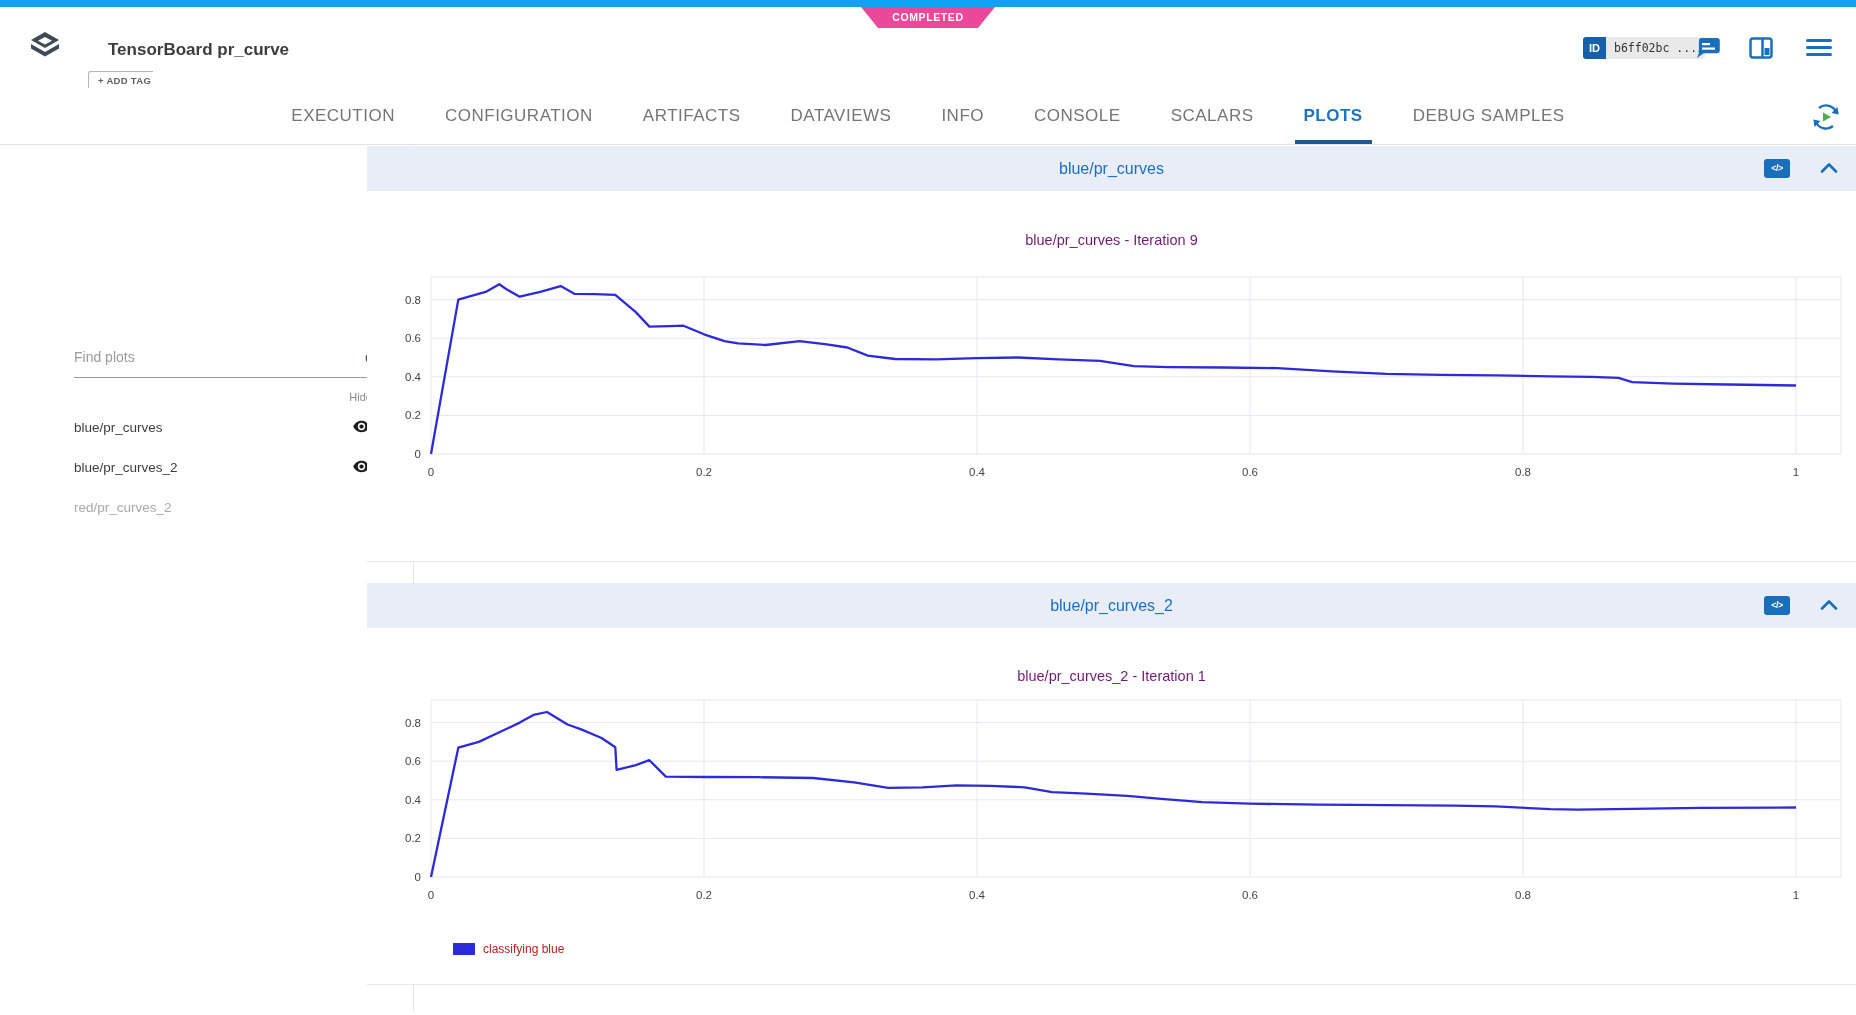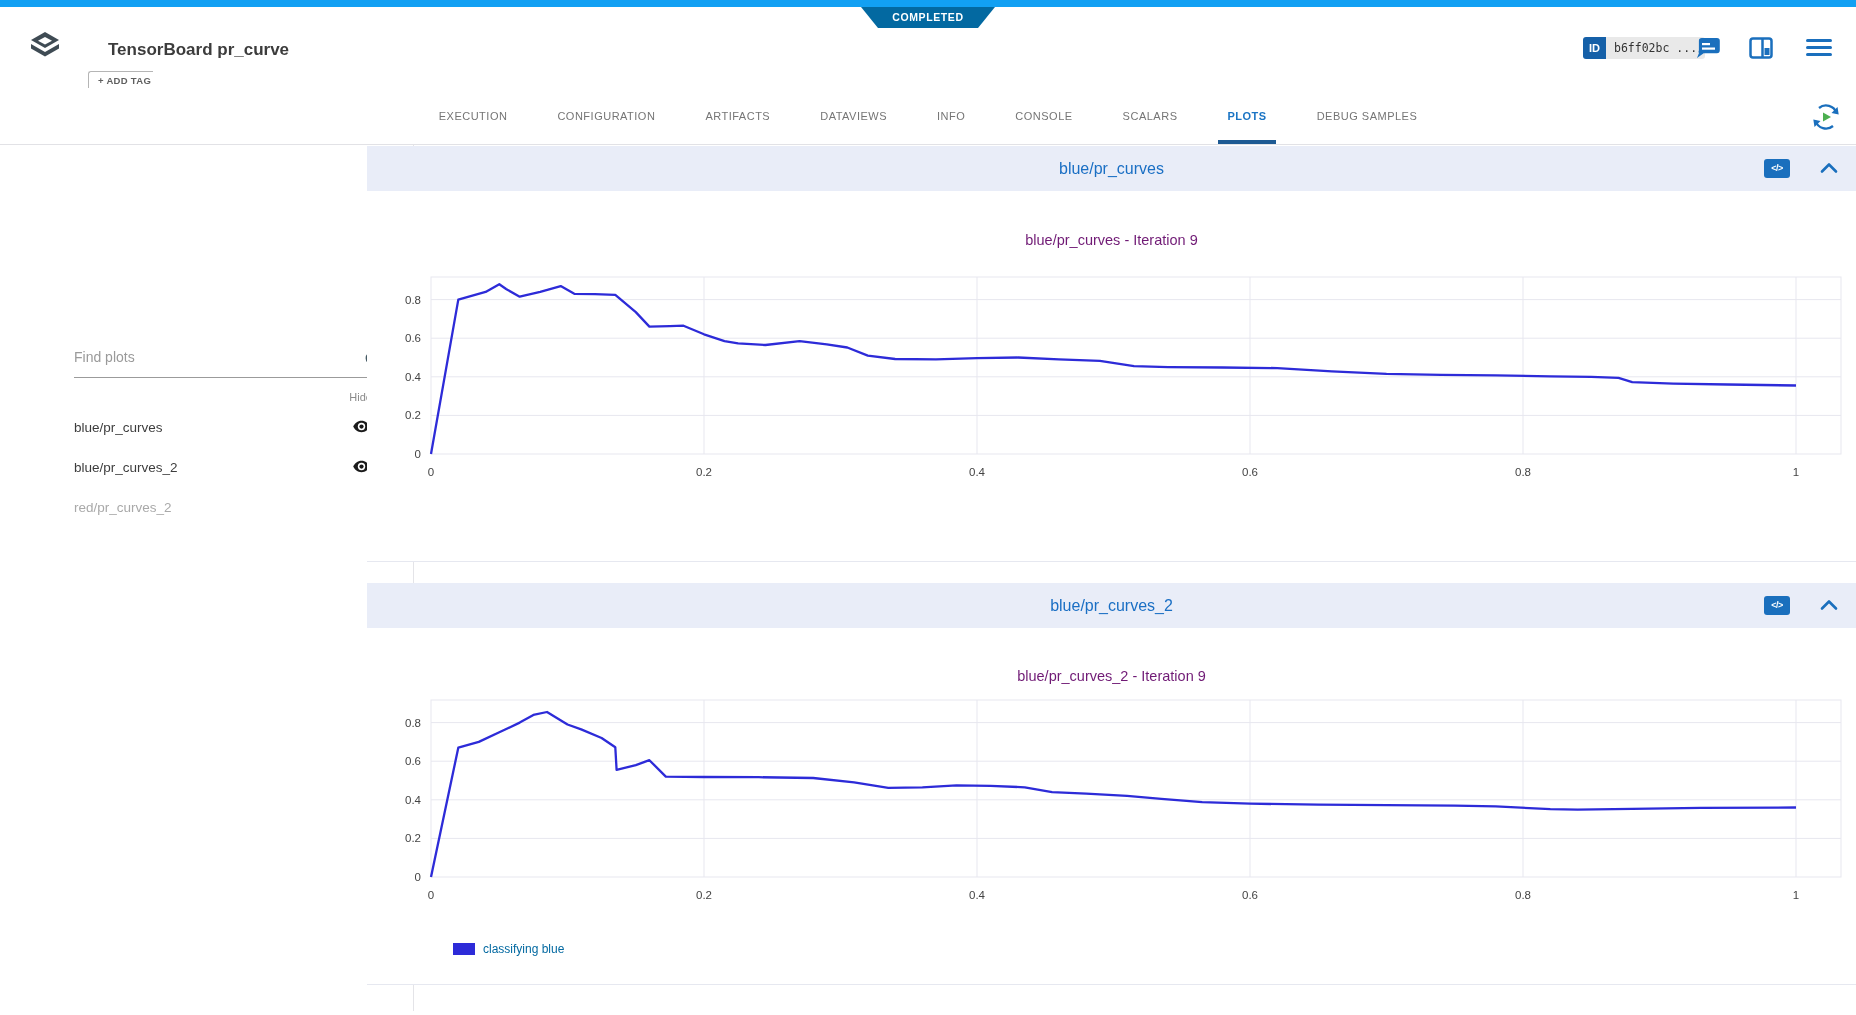--- a/index.html
+++ b/index.html
@@ -3,21 +3,21 @@
 <meta charset="utf-8">
 <style>
   html,body{margin:0;padding:0;background:#fff;}
   #app{position:relative;width:1856px;height:1015px;overflow:hidden;
        font-family:"Liberation Sans",sans-serif;background:#fff;}
   svg{display:block;}
 
   
   .topstrip{position:absolute;left:0;top:0;width:100%;height:7px;background:#12a0f3;}
   .badge{position:absolute;left:50%;top:7px;transform:translateX(-50%);
-         width:134px;height:21px;background:#0369a1;color:#fff;
+         width:134px;height:21px;background:#ec4899;color:#fff;
          font-size:10.5px;font-weight:bold;letter-spacing:.6px;text-align:center;line-height:20px;
          clip-path:polygon(0 0,100% 0,calc(100% - 17px) 100%,17px 100%);}
 
   
   .logo{position:absolute;left:30px;top:31px;}
   .app-title{position:absolute;left:108px;top:40px;font-size:17px;font-weight:bold;color:#3c3c3c;}
   .addtag{position:absolute;left:88px;top:71px;height:20px;box-sizing:border-box;
           border:1px solid #b5b5b5;border-right:none;border-radius:3px 0 0 3px;
           padding:0 2px 0 9px;font-size:9.5px;font-weight:bold;color:#5f5f5f;
           line-height:18px;letter-spacing:.3px;background:#fff;cursor:pointer;}
@@ -31,21 +31,21 @@
           font-size:11.5px;border-radius:0 3px 3px 0;padding:0 8px;line-height:22px;}
   .hicon{position:absolute;top:37px;cursor:pointer;}
   .burger{position:absolute;left:1806px;top:39px;width:26px;height:20px;cursor:pointer;}
   .burger i{display:block;height:3px;background:#1a6fbd;border-radius:2px;margin-bottom:4px;}
 
   
   .tabbar{position:absolute;left:0;top:88px;width:100%;height:57px;background:#fff;
           box-sizing:border-box;border-bottom:1px solid #e2e2e6;
           display:flex;justify-content:center;align-items:stretch;}
   .tab{display:flex;align-items:center;padding:0 25px;position:relative;cursor:pointer;
-       font-size:11px;letter-spacing:.5px;color:#757575;}
+       font-size:17px;letter-spacing:.5px;color:#757575;}
   .tab.active{color:#1a74c4;font-weight:bold;}
   .tab.active::after{content:'';position:absolute;left:16px;right:16px;bottom:0;height:4px;background:#1d5a93;}
   .refresh{position:absolute;right:14px;top:13px;cursor:pointer;}
 
   
   .sidebar{position:absolute;left:0;top:145px;bottom:4px;width:366px;background:#fff;
            box-sizing:border-box;border-right:1px solid #e4e4e8;margin-left:48px;}
   .search{position:absolute;left:26px;top:198px;width:312px;height:34px;border-bottom:1px solid #9b9b9b;}
   .search input{border:none;outline:none;width:280px;font-size:14px;padding:6px 0 0 0;
            font-family:"Liberation Sans",sans-serif;color:#444;background:transparent;}
@@ -72,21 +72,21 @@
          border-bottom:1px solid #e6e8f0;}
   #phead-0{top:146px;} #pbody-0{top:191px;height:371px;}
   #phead-1{top:583px;} #pbody-1{top:628px;height:357px;}
   .chart-title{position:absolute;left:0;right:0;text-align:center;font-size:14.5px;color:#701a75;}
   #ctitle-0{top:41px;} #ctitle-1{top:40px;}
   .plot{position:absolute;left:0;}
   #plot-0{top:74px;} #plot-1{top:60px;}
   .legend{position:absolute;left:86px;display:flex;align-items:center;height:16px;cursor:pointer;}
   #legend-0{top:514px;} #legend-1{top:313px;}
   .swatch{width:22px;height:12px;margin-right:8px;display:inline-block;}
-  .legend .ltext{font-size:12px;color:#0369a1;}
+  .legend .ltext{font-size:12px;color:#b91c1c;}
 </style>
 </head>
 <body>
 
 <div id="app">
 
   <div class="topstrip"></div>
   <div class="badge">COMPLETED</div>
 
   <svg class="logo" width="30" height="28" viewBox="0 0 30 28">
@@ -208,21 +208,21 @@
   </div>
 
   <div class="phead" id="phead-1">
     <span class="ptitle">blue/pr_curves_2</span>
     <span class="codechip">&lt;/&gt;</span>
     <svg class="collapse" width="18" height="12" viewBox="0 0 18 12">
       <polyline points="2,9.5 9,2.5 16,9.5" fill="none" stroke="#1a6fbd" stroke-width="2.6" stroke-linecap="round" stroke-linejoin="round"></polyline>
     </svg>
   </div>
   <div class="pbody" id="pbody-1">
-    <div class="chart-title" id="ctitle-1">blue/pr_curves_2 - Iteration 9</div>
+    <div class="chart-title" id="ctitle-1">blue/pr_curves_2 - Iteration 1</div>
     <svg class="plot" id="plot-1" width="1489" height="235" viewBox="0 0 1489 235">
         <rect x="64" y="12" width="1410" height="177" fill="none" stroke="#e7e7ef" stroke-width="1"></rect>
         <text x="54" y="193" text-anchor="end" font-size="11.5" fill="#444">0</text>
         <line x1="64" y1="150.4" x2="1474" y2="150.4" stroke="#e7e7ef" stroke-width="1"></line>
         <text x="54" y="154.4" text-anchor="end" font-size="11.5" fill="#444">0.2</text>
         <line x1="64" y1="111.8" x2="1474" y2="111.8" stroke="#e7e7ef" stroke-width="1"></line>
         <text x="54" y="115.8" text-anchor="end" font-size="11.5" fill="#444">0.4</text>
         <line x1="64" y1="73.2" x2="1474" y2="73.2" stroke="#e7e7ef" stroke-width="1"></line>
         <text x="54" y="77.2" text-anchor="end" font-size="11.5" fill="#444">0.6</text>
         <line x1="64" y1="34.599999999999994" x2="1474" y2="34.599999999999994" stroke="#e7e7ef" stroke-width="1"></line>

